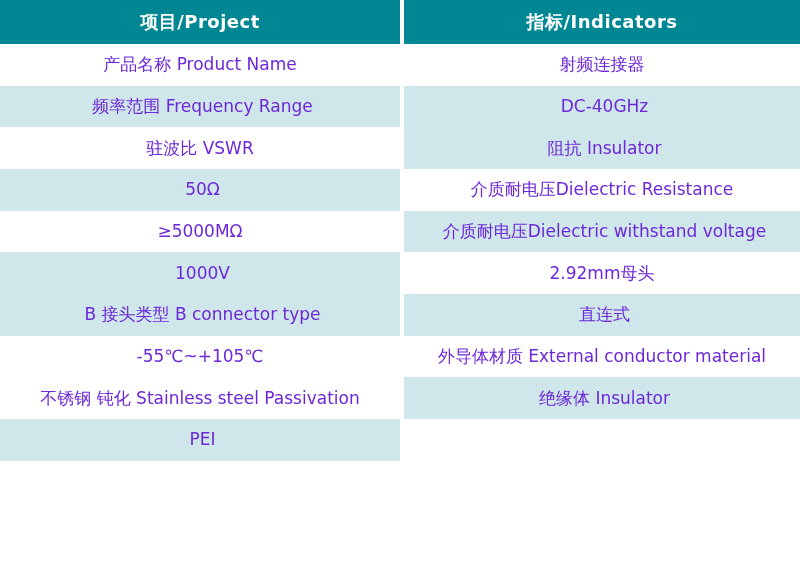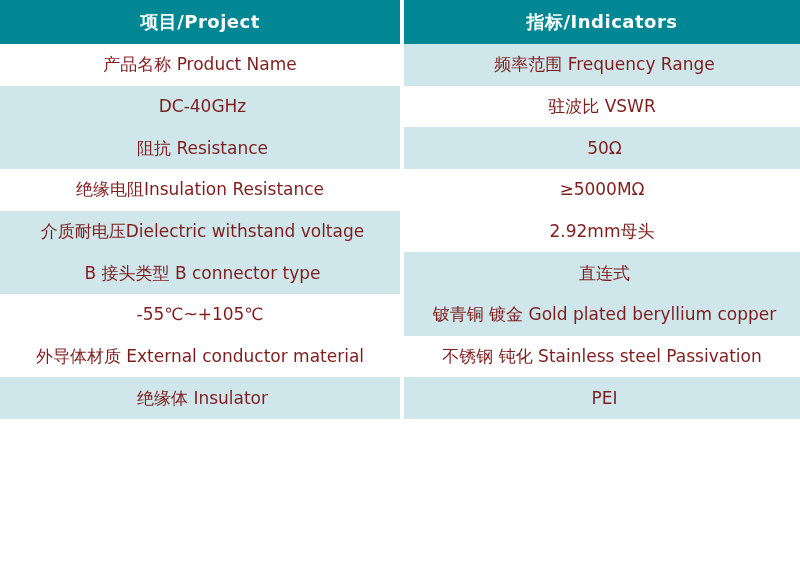--- a/index.html
+++ b/index.html
@@ -20,21 +20,21 @@
     column-gap: 4px;
     background: #ffffff;
     box-sizing: border-box;
   }
   .cell {
     display: flex;
     align-items: center;
     justify-content: center;
     text-align: center;
     font-size: 17px;
-    color: #7f1d1d;
+    color: #6d28d9;
     line-height: 1.25;
     padding: 0 6px;
     box-sizing: border-box;
     white-space: nowrap;
     overflow: hidden;
   }
   .header-cell {
     background: #008794;
     color: #ffffff;
     font-weight: bold;
@@ -45,41 +45,42 @@
   .row-stripe { background: #cfe6ea; padding-left: 11px; }
 </style>
 </head>
 <body>
 
 <div class="spec-table" id="spec-table">
   <div class="cell header-cell">项目/Project</div>
   <div class="cell header-cell">指标/Indicators</div>
 
   <div class="cell row-white">产品名称 Product Name</div>
+  <div class="cell row-white">射频连接器</div>
 
   <div class="cell row-stripe">频率范围 Frequency Range</div>
   <div class="cell row-stripe">DC-40GHz</div>
 
   <div class="cell row-white">驻波比 VSWR</div>
 
-  <div class="cell row-stripe">阻抗 Resistance</div>
+  <div class="cell row-stripe">阻抗 Insulator</div>
   <div class="cell row-stripe">50Ω</div>
 
-  <div class="cell row-white">绝缘电阻Insulation Resistance</div>
+  <div class="cell row-white">介质耐电压Dielectric Resistance</div>
   <div class="cell row-white">≥5000MΩ</div>
 
   <div class="cell row-stripe">介质耐电压Dielectric withstand voltage</div>
+  <div class="cell row-stripe">1000V</div>
 
   <div class="cell row-white">2.92mm母头</div>
 
   <div class="cell row-stripe">B 接头类型 B connector type</div>
   <div class="cell row-stripe">直连式</div>
 
   <div class="cell row-white">-55℃~+105℃</div>
 
-  <div class="cell row-stripe">铍青铜 镀金 Gold plated beryllium copper</div>
 
   <div class="cell row-white">外导体材质 External conductor material</div>
   <div class="cell row-white">不锈钢 钝化 Stainless steel Passivation</div>
 
   <div class="cell row-stripe">绝缘体 Insulator</div>
   <div class="cell row-stripe">PEI</div>
 </div>
 
 </body></html>

